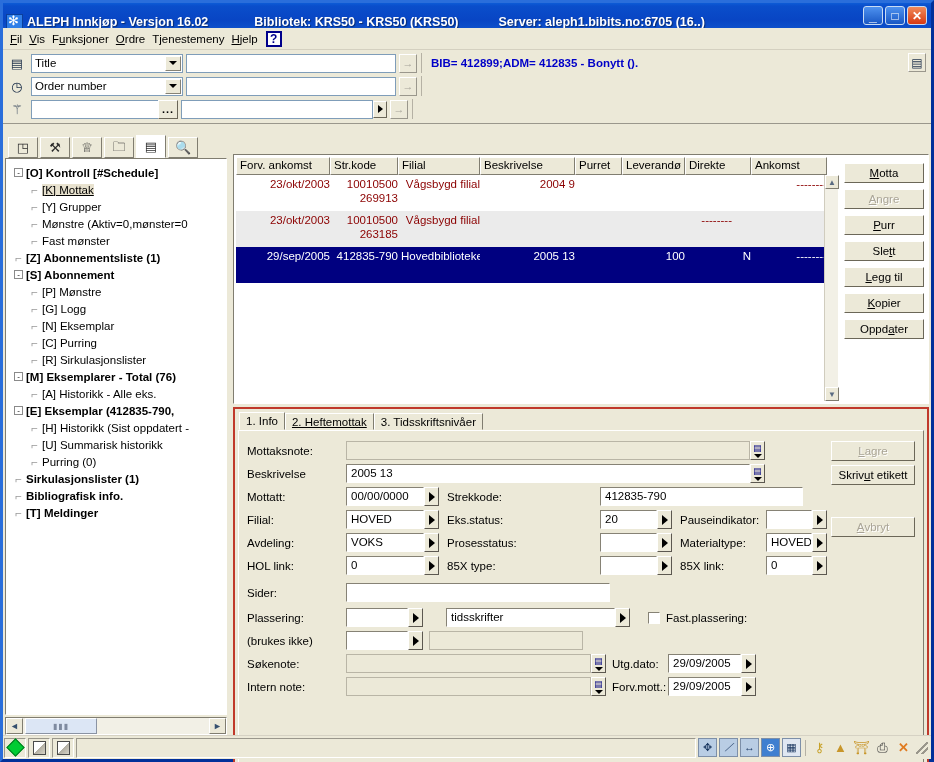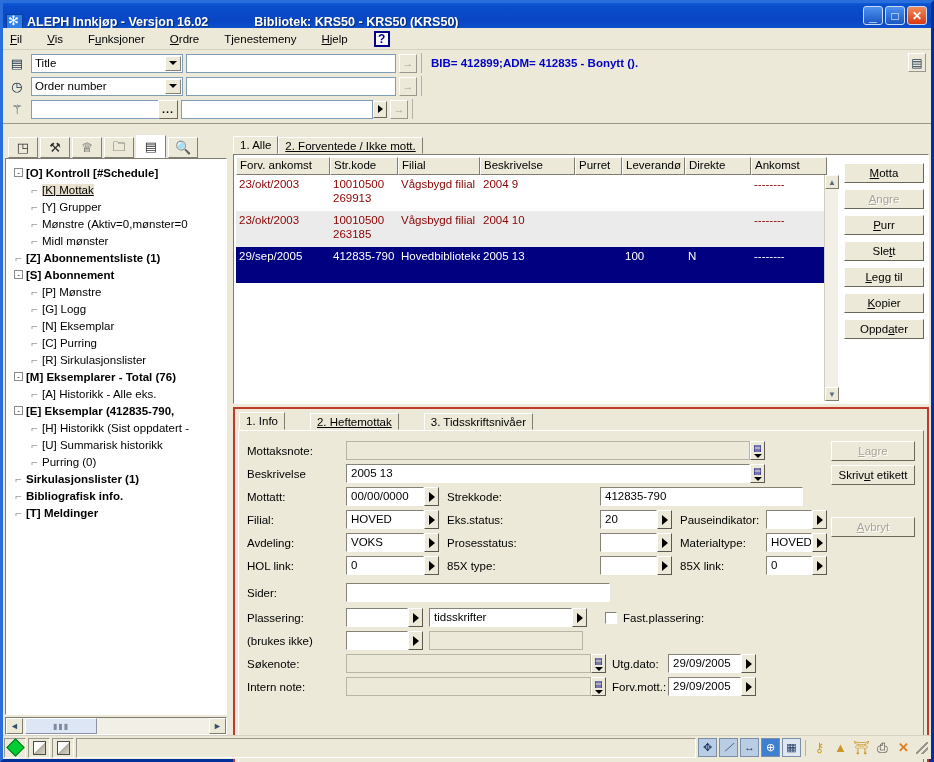--- a/index.html
+++ b/index.html
@@ -61,21 +61,21 @@
 
   
   #client {
     position: absolute; left: 0; top: 25px; right: 0; bottom: 0;
     background: #ece9d8;
   }
 
   
   #menubar {
     height: 22px; display: flex; align-items: center;
-    padding-left: 5px; gap: 21px;
+    padding-left: 5px; gap: 3px;
     background: #ece9d8;
     border-bottom: 1px solid #d4d0c0;
   }
   .menu-item { font-size: 11.5px; color: #000; white-space: nowrap; padding: 1px 2px; }
   .menu-item u { text-decoration: underline; }
   #help-q {
     width: 16px; height: 16px; margin-left: 3px;
     border: 2px solid #00008b; background: #ffffff;
     color: #00008b; font-weight: bold; font-size: 12px;
     display: flex; align-items: center; justify-content: center; line-height: 1;
@@ -241,21 +241,21 @@
     border: 1px solid; border-color: #fff #807d70 #807d70 #fff;
     padding: 1px 0 0 3px; overflow: hidden; white-space: nowrap; flex: none;
   }
   #grid-body { position: absolute; left:0; top: 18px; right: 14px; bottom: 0;
     background: #fff; border-right: 0; overflow: hidden; }
   .grow { display: flex; height: 36px; }
   .grow.alt { background: #ebebeb; }
   .grow.selected { background: #000080; }
   .gc {
     font-size: 11.5px; color: #8b0000; padding: 2px 0 0 3px;
-    white-space: normal; line-height: 14px; overflow: hidden; flex: none;
+    white-space: normal; line-height: 14px; overflow: hidden; flex: none; text-align: right;
   }
   .grow.selected .gc { color: #ffffff; }
   #grid-vscroll {
     position: absolute; right: 0; top: 18px; bottom: 0; width: 14px;
     background: #f2f0e6;
     border-left: 1px solid #d0ccbe;
   }
   .vsb-btn {
     width: 14px; height: 14px; background: #ece9d8;
     border: 1px solid; border-color: #fff #807d70 #807d70 #fff;
@@ -273,21 +273,21 @@
   }
   .btn.disabled { color: #a9a496; text-shadow: 1px 1px 0 #fff; }
   .btn u { text-decoration: underline; }
 
   
   #formpanel {
     position: absolute; left: 230px; top: 273px; width: 696px; height: 457px;
     border: 2px solid #c0392b;
     background: #ece9d8;
   }
-  #fp-tabs { height: 19px; display: flex; align-items: flex-end; padding-left: 4px; margin-top: 2px; gap: 25px; }
+  #fp-tabs { height: 19px; display: flex; align-items: flex-end; padding-left: 4px; margin-top: 2px; }
   #fp-body {
     position: absolute; left: 3px; top: 21px; right: 3px; bottom: 3px;
     background: #ece9d8;
     border: 1px solid; border-color: #fff #807d70 #807d70 #fff;
     padding: 8px 0 0 0;
   }
   .frow { display: flex; align-items: center; height: 23px; padding-left: 8px; }
   .flabel { font-size: 11.5px; color: #000; flex: none; }
   .fin {
     height: 19px; background: #ffffff;
@@ -372,20 +372,21 @@
 </style>
 </head>
 <body>
 
 <div id="window">
 
   <div id="titlebar">
     <div class="title-icon"></div>
     <span class="title-text" id="title-app">ALEPH Innkjøp - Versjon 16.02</span>
     <span class="title-text" id="title-lib">Bibliotek:  KRS50 - KRS50 (KRS50)</span>
+    <span class="title-text">Server:  aleph1.bibits.no:6705 (16..)</span>
     <div class="win-btns">
       <div class="win-btn min">
           <span class="g">_</span>
         </div>
       <div class="win-btn">
           <span class="g">□</span>
         </div>
       <div class="win-btn close">
           <span class="g">✕</span>
         </div>
@@ -471,21 +472,21 @@
             <div class="tnode l1">
                 <span class="dash">⌐</span>
                 <span class="lbl">[Y] Grupper</span>
               </div>
             <div class="tnode l1">
                 <span class="dash">⌐</span>
                 <span class="lbl">Mønstre (Aktiv=0,mønster=0</span>
               </div>
             <div class="tnode l1">
                 <span class="dash">⌐</span>
-                <span class="lbl">Midl mønster</span>
+                <span class="lbl">Fast mønster</span>
               </div>
             <div class="tnode l0">
                 <span class="dash">⌐</span>
                 <span class="lbl bold">[Z] Abonnementsliste (1)</span>
               </div>
             <div class="tnode l0">
                 <span class="box">-</span>
                 <span class="lbl bold">[S] Abonnement</span>
               </div>
             <div class="tnode l1">
@@ -549,26 +550,20 @@
         <div id="lp-hscroll">
           <div class="sb-arrow">◄</div>
           <div class="sb-track">
             <div class="sb-thumb">▮▮▮</div>
           </div>
           <div class="sb-arrow">►</div>
         </div>
       </div>
 
       <div id="toppanel">
-        <div id="tp-tabs">
-          <div class="ftab active">1. Alle</div>
-          <div class="ftab inactive">
-              <u>2. Forventede / Ikke mott.</u>
-            </div>
-        </div>
         <div id="tablebox">
           <div id="grid-wrap">
             <div id="grid-head">
               <div class="gh" style="width:94px">Forv. ankomst</div>
               <div class="gh" style="width:68px">Str.kode</div>
               <div class="gh" style="width:82px">Filial</div>
               <div class="gh" style="width:95px">Beskrivelse</div>
               <div class="gh" style="width:47px">Purret</div>
               <div class="gh" style="width:63px">Leverandø</div>
               <div class="gh" style="width:66px">Direkte</div>
@@ -582,21 +577,20 @@
                 <div class="gc" style="width:95px">2004 9</div>
                 <div class="gc" style="width:47px"></div>
                 <div class="gc" style="width:63px"></div>
                 <div class="gc" style="width:66px"></div>
                 <div class="gc" style="width:76px">--------</div>
               </div>
               <div class="grow alt">
                 <div class="gc" style="width:94px">23/okt/2003</div>
                 <div class="gc" style="width:68px">10010500 263185</div>
                 <div class="gc" style="width:82px">Vågsbygd filial</div>
-                <div class="gc" style="width:95px">2004 10</div>
                 <div class="gc" style="width:47px"></div>
                 <div class="gc" style="width:63px"></div>
                 <div class="gc" style="width:66px"></div>
                 <div class="gc" style="width:76px">--------</div>
               </div>
               <div class="grow selected">
                 <div class="gc" style="width:94px">29/sep/2005</div>
                 <div class="gc" style="width:68px">412835-790</div>
                 <div class="gc" style="width:82px">Hovedbiblioteket</div>
                 <div class="gc" style="width:95px">2005 13</div>
@@ -699,21 +693,21 @@
 
           <div class="frow" style="margin-top:4px">
             <span class="flabel" style="width:99px">Sider:</span>
             <span class="fin" style="width:264px"></span>
           </div>
 
           <div class="frow" style="margin-top:2px">
             <span class="flabel" style="width:99px">Plassering:</span>
             <span class="fin" style="width:62px"></span>
             <span class="arrbtn"></span>
-            <span class="fin" style="width:143px;margin-left:6px">tidsskrifter</span>
+            <span class="fin" style="width:169px;margin-left:23px">tidsskrifter</span>
             <span class="arrbtn"></span>
             <span class="chk" style="margin-left:18px"></span>
             <span class="flabel" style="padding-left:6px">Fast.plassering:</span>
           </div>
 
           <div class="frow">
             <span class="flabel" style="width:99px">(brukes ikke)</span>
             <span class="fin" style="width:62px"></span>
             <span class="arrbtn"></span>
             <span class="fin flat" style="width:154px;margin-left:6px"></span>

